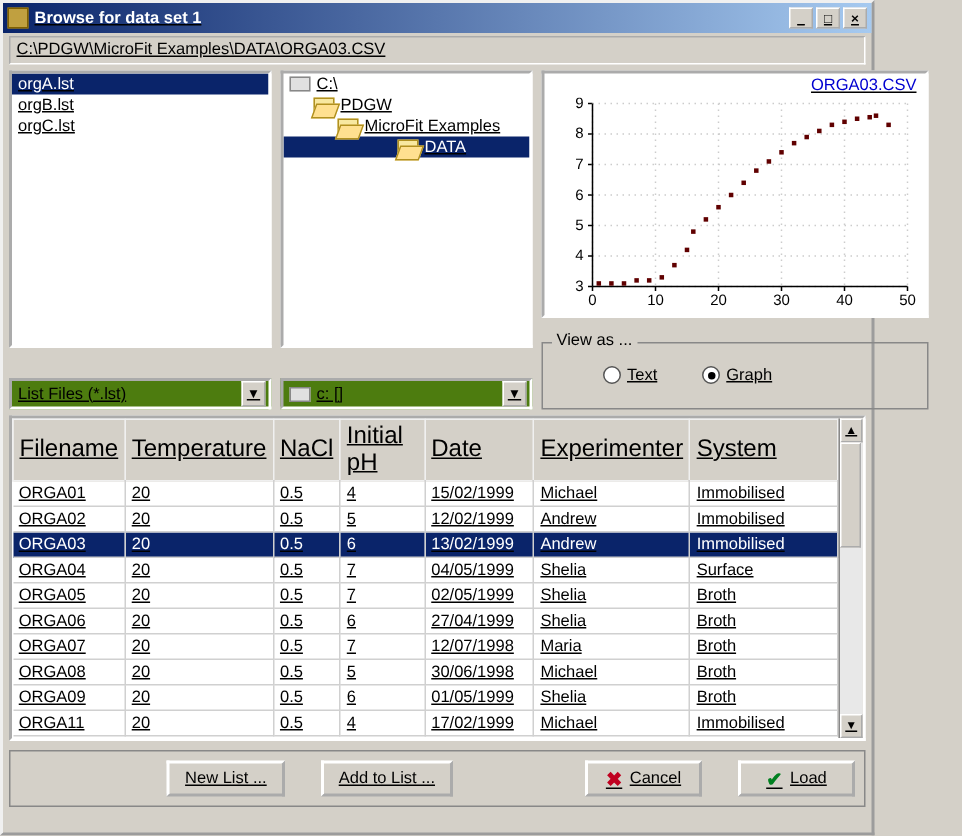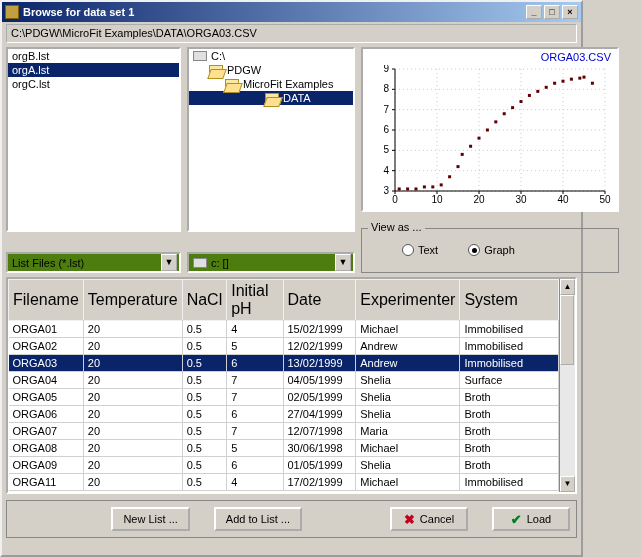--- a/index.html
+++ b/index.html
@@ -12,20 +12,21 @@
     height: 557px;
     overflow: hidden;
   }
   .window {
     width: 583px;
     height: 557px;
     border: 2px outset #f0f0f0;
     background: #d4d0c8;
     display: flex;
     flex-direction: column;
+    text-decoration: underline;
   }
   .titlebar {
     background: linear-gradient(to right, #0a246a, #a6caf0);
     color: #fff;
     height: 20px;
     display: flex;
     align-items: center;
     padding: 0 3px;
     font-weight: bold;
   }
@@ -219,22 +220,22 @@
     <span class="win-btn">_</span>
     <span class="win-btn">□</span>
     <span class="win-btn">×</span>
   </div>
 
   <div class="pathbar">C:\PDGW\MicroFit Examples\DATA\ORGA03.CSV</div>
 
   <div class="upper">
     <div class="col1">
       <div class="listbox" id="lstbox">
+          <div class="lst-item selected">orgA.lst</div>
           <div class="lst-item">orgB.lst</div>
-          <div class="lst-item selected">orgA.lst</div>
           <div class="lst-item">orgC.lst</div>
         </div>
       <div class="dropdown">
         <span>List Files (*.lst)</span>
         <span class="arrow">▼</span>
       </div>
     </div>
     <div class="col2">
       <div class="treebox" id="treebox">
           <div class="tree-item" style="padding-left: 4px;">

